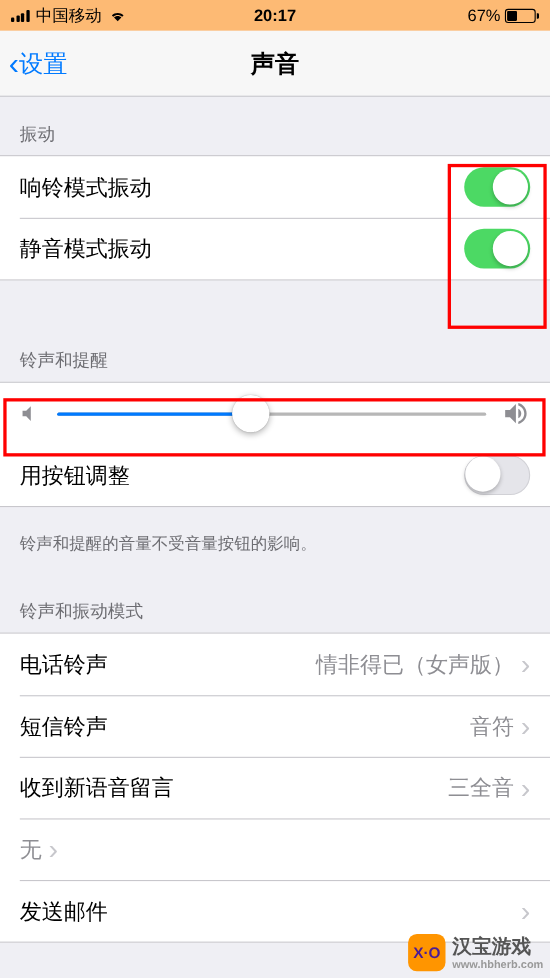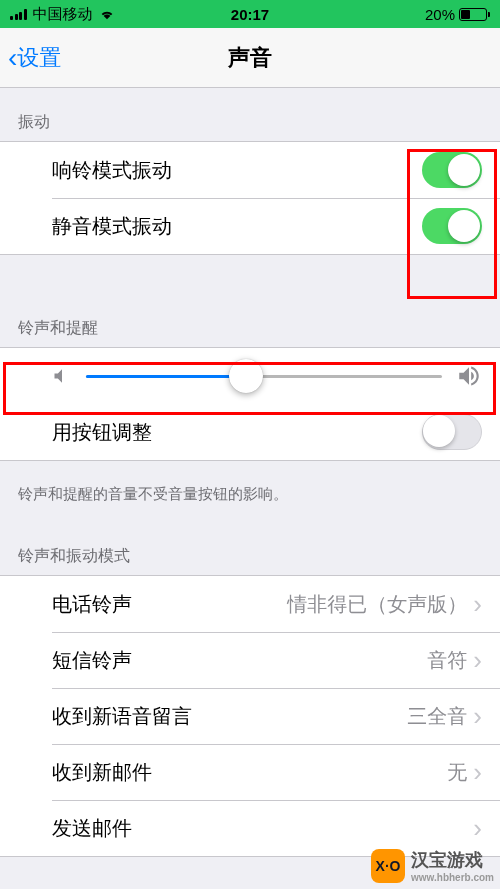--- a/index.html
+++ b/index.html
@@ -6,21 +6,21 @@
     body {
       width: 500px;
       height: 889px;
       background: #efeff4;
       font-family: -apple-system, "Helvetica Neue", Arial, sans-serif;
       position: relative;
       overflow: hidden;
     }
     .status-bar {
       height: 28px;
-      background: #22c55e;
+      background: #fdba74;
       display: flex;
       align-items: center;
       justify-content: space-between;
       padding: 0 10px;
       font-size: 15px;
       font-weight: 500;
       gap: 47px;
     }
     .status-left { display: flex; align-items: center; gap: 6px; }
     .status-center { position: absolute; left: 50%; transform: translateX(-50%); font-weight: 600; }
@@ -58,21 +58,21 @@
     .section-header {
       padding: 24px 18px 8px;
       font-size: 16px;
       color: #6d6d72;
     }
     .section-footer {
       padding: 24px 18px;
       font-size: 15px;
       color: #6d6d72;
     }
-    .cell-group { background: #fff; border-top: 0.5px solid #c8c7cc; border-bottom: 0.5px solid #c8c7cc; padding-left: 34px; }
+    .cell-group { background: #fff; border-top: 0.5px solid #c8c7cc; border-bottom: 0.5px solid #c8c7cc; }
     .cell {
       min-height: 56px;
       padding: 0 18px;
       display: flex;
       align-items: center;
       justify-content: space-between;
       position: relative;
     }
     .cell + .cell::before {
       content: "";
@@ -143,21 +143,21 @@
       font-weight: bold;
     }
     .wm-icon {
       width: 34px;
       height: 34px;
       background: #ff9500;
       border-radius: 8px;
       display: flex;
       align-items: center;
       justify-content: center;
-      color: #0f172a;
+      color: #4c1d95;
       font-size: 14px;
     }
     .wm-text-main { color: #555; }
     .wm-sub { font-size: 10px; color: #999; text-align: right; }
   </style>
 </head>
 <body>
 
 <div class="status-bar">
   <div class="status-left">
@@ -167,21 +167,21 @@
         <span></span>
         <span></span>
       </div>
     <span>中国移动</span>
     <svg class="wifi-icon" viewBox="0 0 24 16">
         <path d="M12 16l-3-3c1.7-1.7 4.3-1.7 6 0l-3 3zm-6-6l-2-2c4.4-4.4 11.6-4.4 16 0l-2 2c-3.3-3.3-8.7-3.3-12 0zm3 3l-2-2c2.8-2.8 7.2-2.8 10 0l-2 2c-1.7-1.7-4.3-1.7-6 0z" fill="#000"></path>
       </svg>
   </div>
   <div class="status-center">20:17</div>
   <div class="status-right">
-    <span>20%</span>
+    <span>67%</span>
     <div class="battery">
       <div class="battery-body">
           <div class="battery-fill"></div>
         </div>
       <div class="battery-tip"></div>
     </div>
   </div>
 </div>
 
 <div class="nav-bar">
@@ -248,21 +248,20 @@
     </div>
   </div>
   <div class="cell">
     <span class="cell-label">收到新语音留言</span>
     <div class="cell-right">
       <span class="cell-value">三全音</span>
       <span class="chevron">›</span>
     </div>
   </div>
   <div class="cell">
-    <span class="cell-label">收到新邮件</span>
     <div class="cell-right">
       <span class="cell-value">无</span>
       <span class="chevron">›</span>
     </div>
   </div>
   <div class="cell">
     <span class="cell-label">发送邮件</span>
     <div class="cell-right">
       <span class="cell-value"></span>
       <span class="chevron">›</span>

